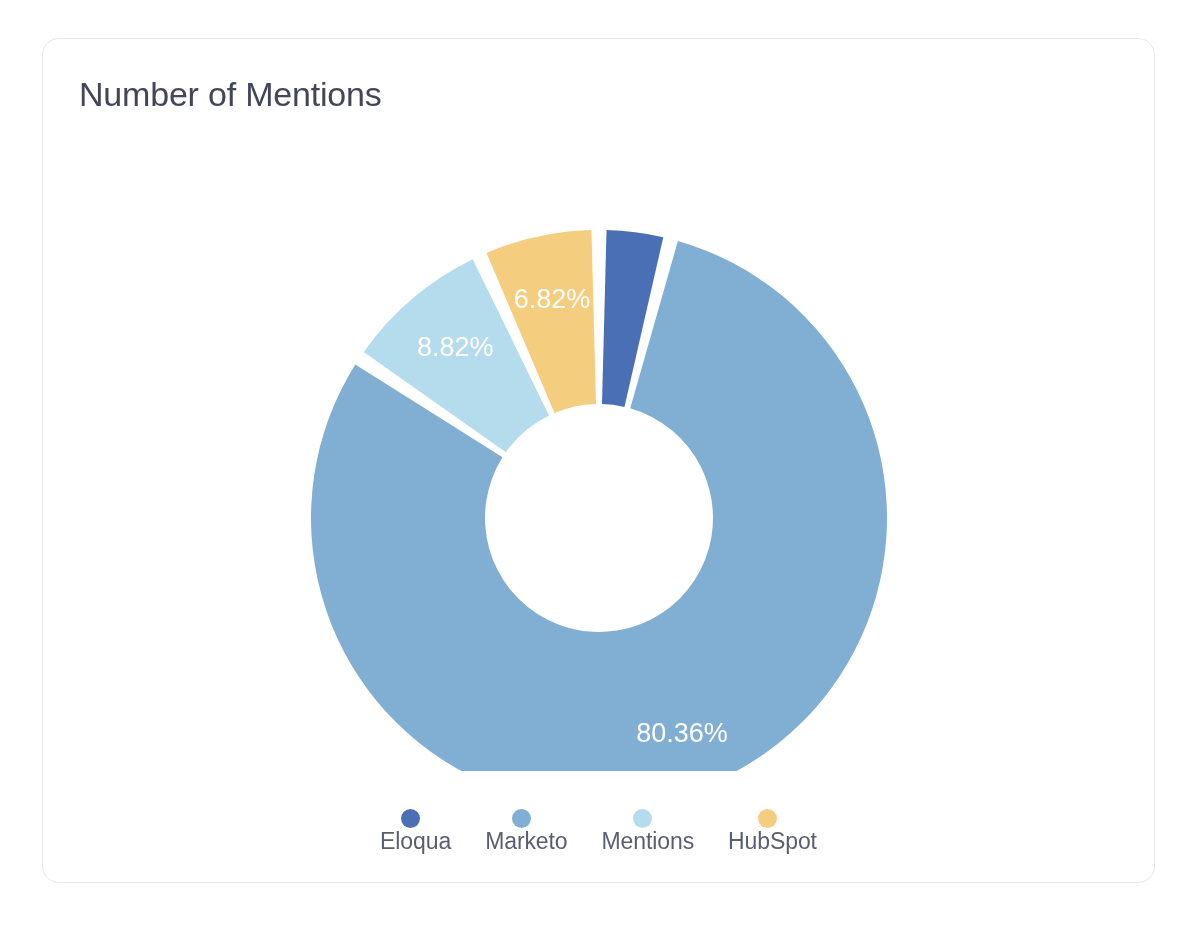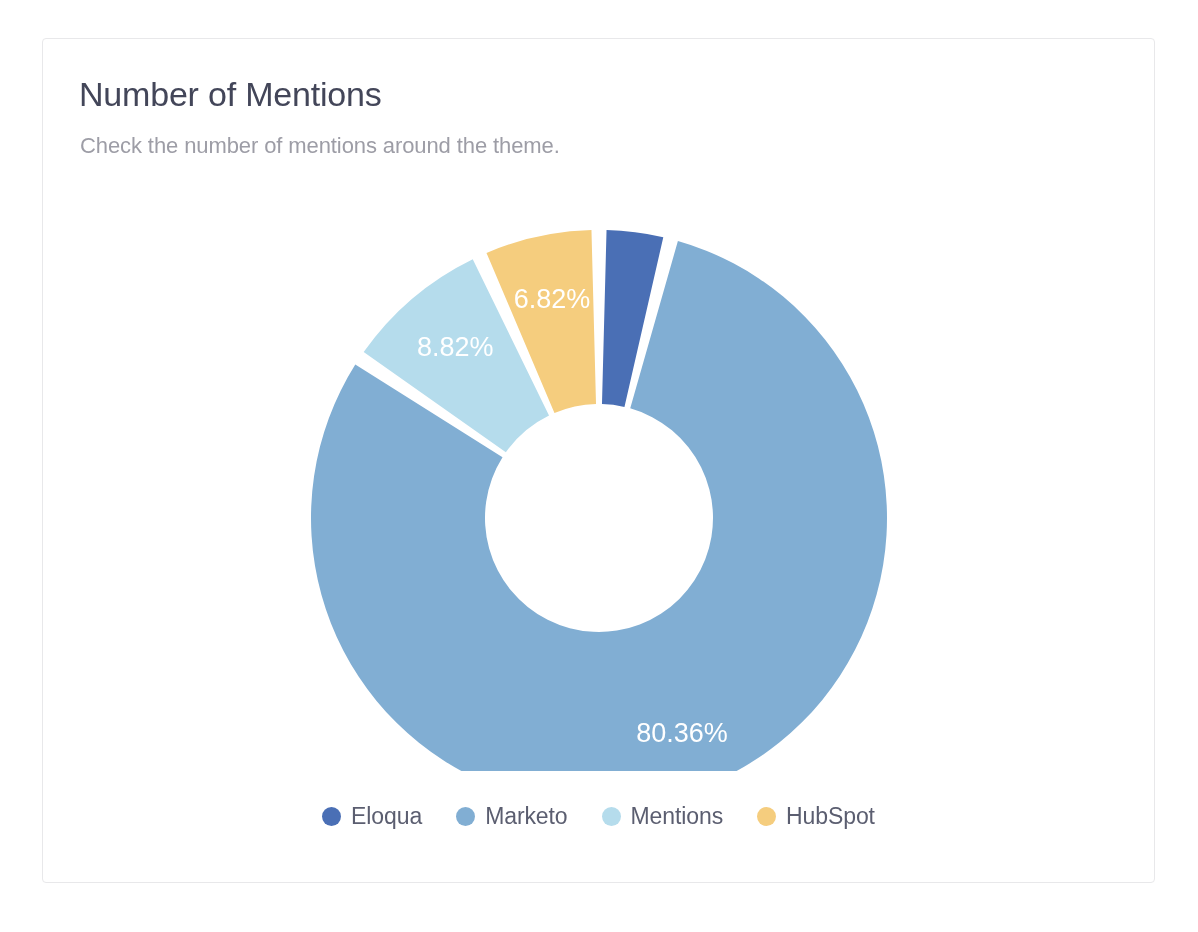--- a/index.html
+++ b/index.html
@@ -15,21 +15,21 @@
   }
   #card {
     position: absolute;
     left: 42px;
     top: 38px;
     width: 1113px;
     height: 845px;
     box-sizing: border-box;
     background: #ffffff;
     border: 1px solid #e8e8ea;
-    border-radius: 4px;
+    border-radius: 17px;
   }
   #chart-title {
     position: absolute;
     left: 36px;
     top: 36px;
     font-size: 34px;
     font-weight: 400;
     color: #434659;
     letter-spacing: -0.2px;
     white-space: nowrap;
@@ -68,23 +68,23 @@
     top: 758px;
     width: 1111px;
     display: flex;
     flex-direction: row;
     align-items: center;
     justify-content: center;
     gap: 0px;
   }
   .legend-item {
     display: flex;
-    flex-direction: row;
+    flex-direction: column;
     align-items: center;
-    margin: 6px 17px;
+    margin: 12px 17px;
   }
   .legend-dot {
     width: 19px;
     height: 19px;
     border-radius: 50%;
     margin-right: 10px;
     flex: 0 0 auto;
   }
   .legend-label {
     font-size: 23px;
@@ -93,21 +93,20 @@
     letter-spacing: -0.1px;
   }
 </style>
 </head>
 <body>
 
 <div id="card">
 
   <div id="chart-title">Number of Mentions</div>
 
-  <div id="chart-subtitle">Check the number of mentions around the theme.</div>
 
   <div id="donut-wrap">
     <svg id="donut-svg" width="1111" height="620" viewBox="0 0 1111 620">
       <g id="slice-group">
           <path d="M 563.5389611126675 79.0986904070395 A 288 288 0 0 1 620.296033411154 86.26877607292812 L 581.4505132252484 255.8772238622007 A 114 114 0 0 0 558.9841721070975 253.03906495278648 Z" fill="#4a6fb5"></path>
           <path d="M 634.9002549834206 90.01850284982714 A 288 288 0 1 1 312.2963681552616 213.53163249162978 L 459.53397906145767 306.2521045279368 A 114 114 0 1 0 587.2313509309373 257.36149071138993 Z" fill="#81aed3"></path>
           <path d="M 320.662269279483 200.9874929430996 A 288 288 0 0 1 429.7491097247456 108.14731466583999 L 506.02568926604516 264.537478721895 A 114 114 0 0 0 462.8454815897953 301.2867159566436 Z" fill="#b5dcec"></path>
           <path d="M 443.46943499508916 101.8946022056972 A 288 288 0 0 1 548.4610388873324 79.0986904070395 L 553.0158278929024 253.03906495278648 A 114 114 0 0 0 511.45665135222276 262.06244670642184 Z" fill="#f5cd7e"></path>
         </g>
       <g id="label-group">

